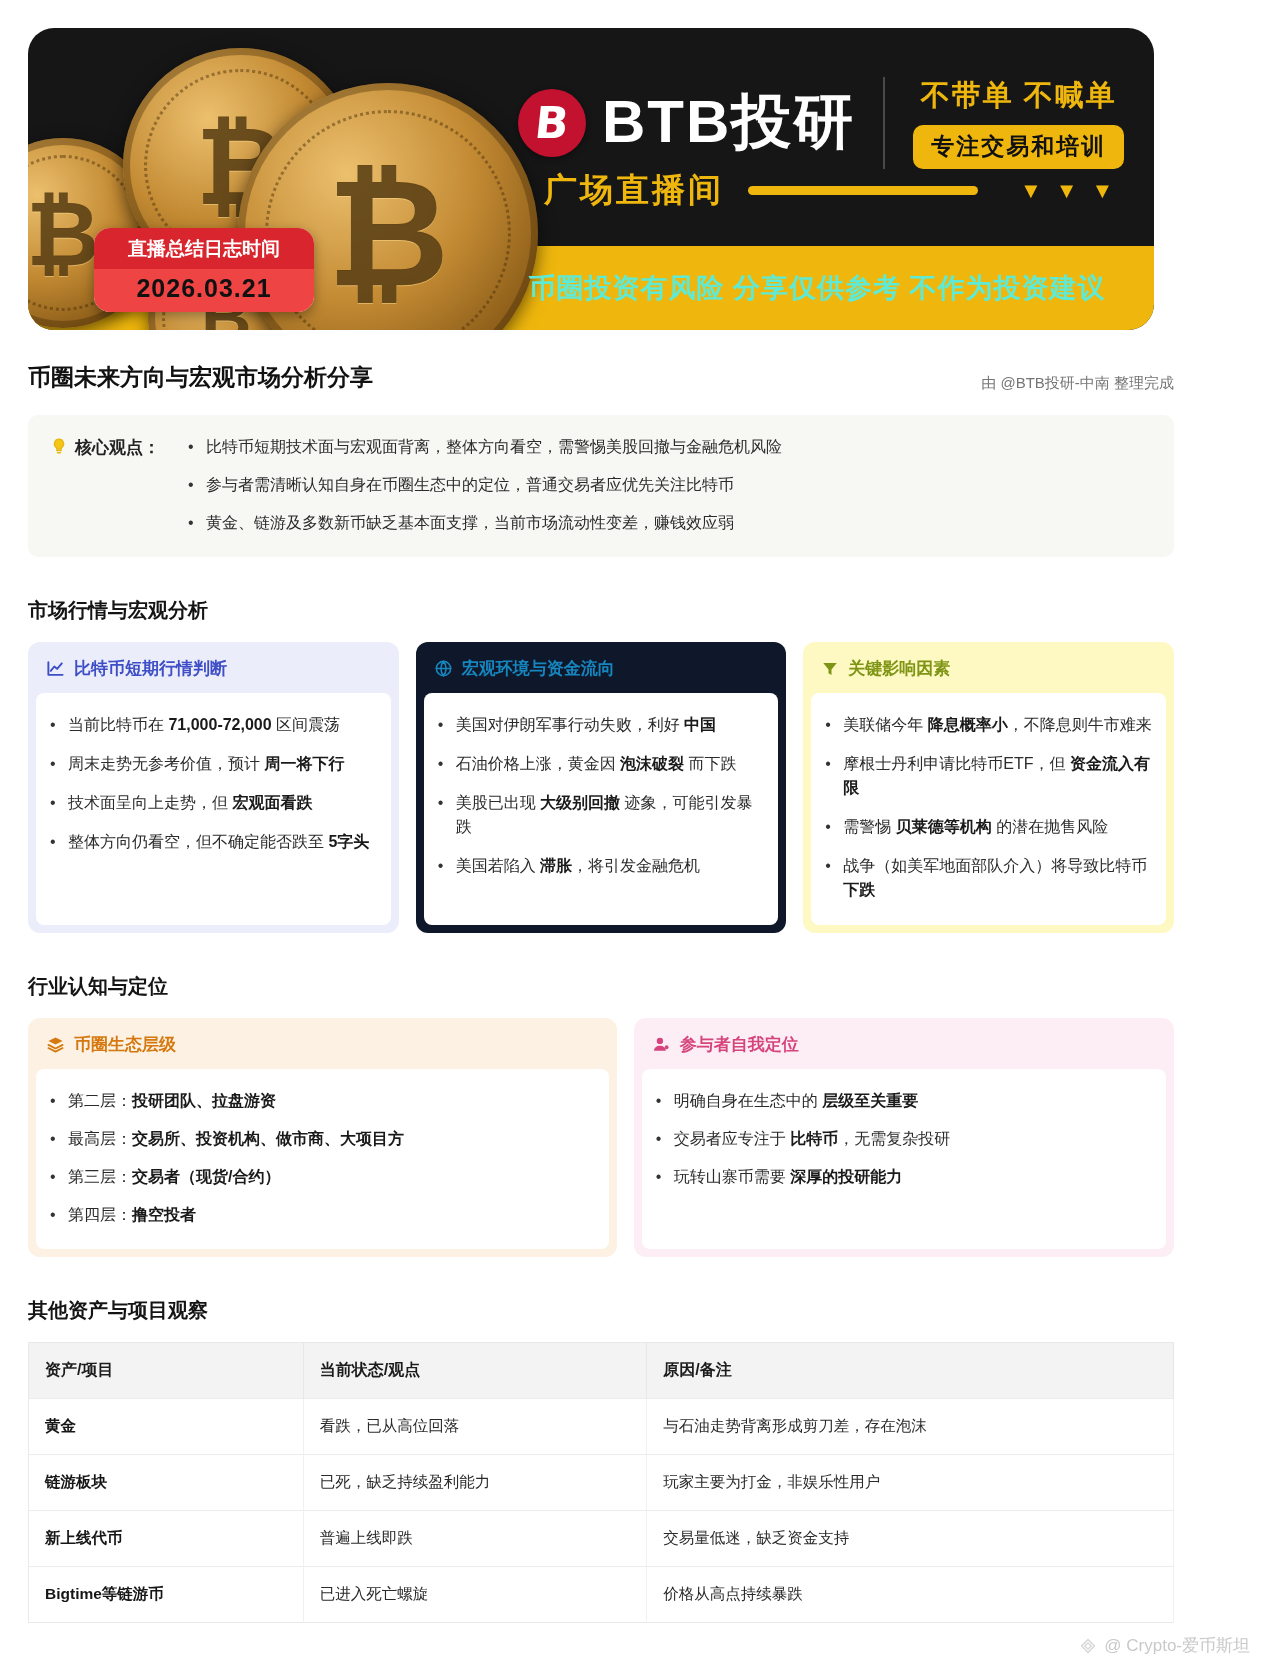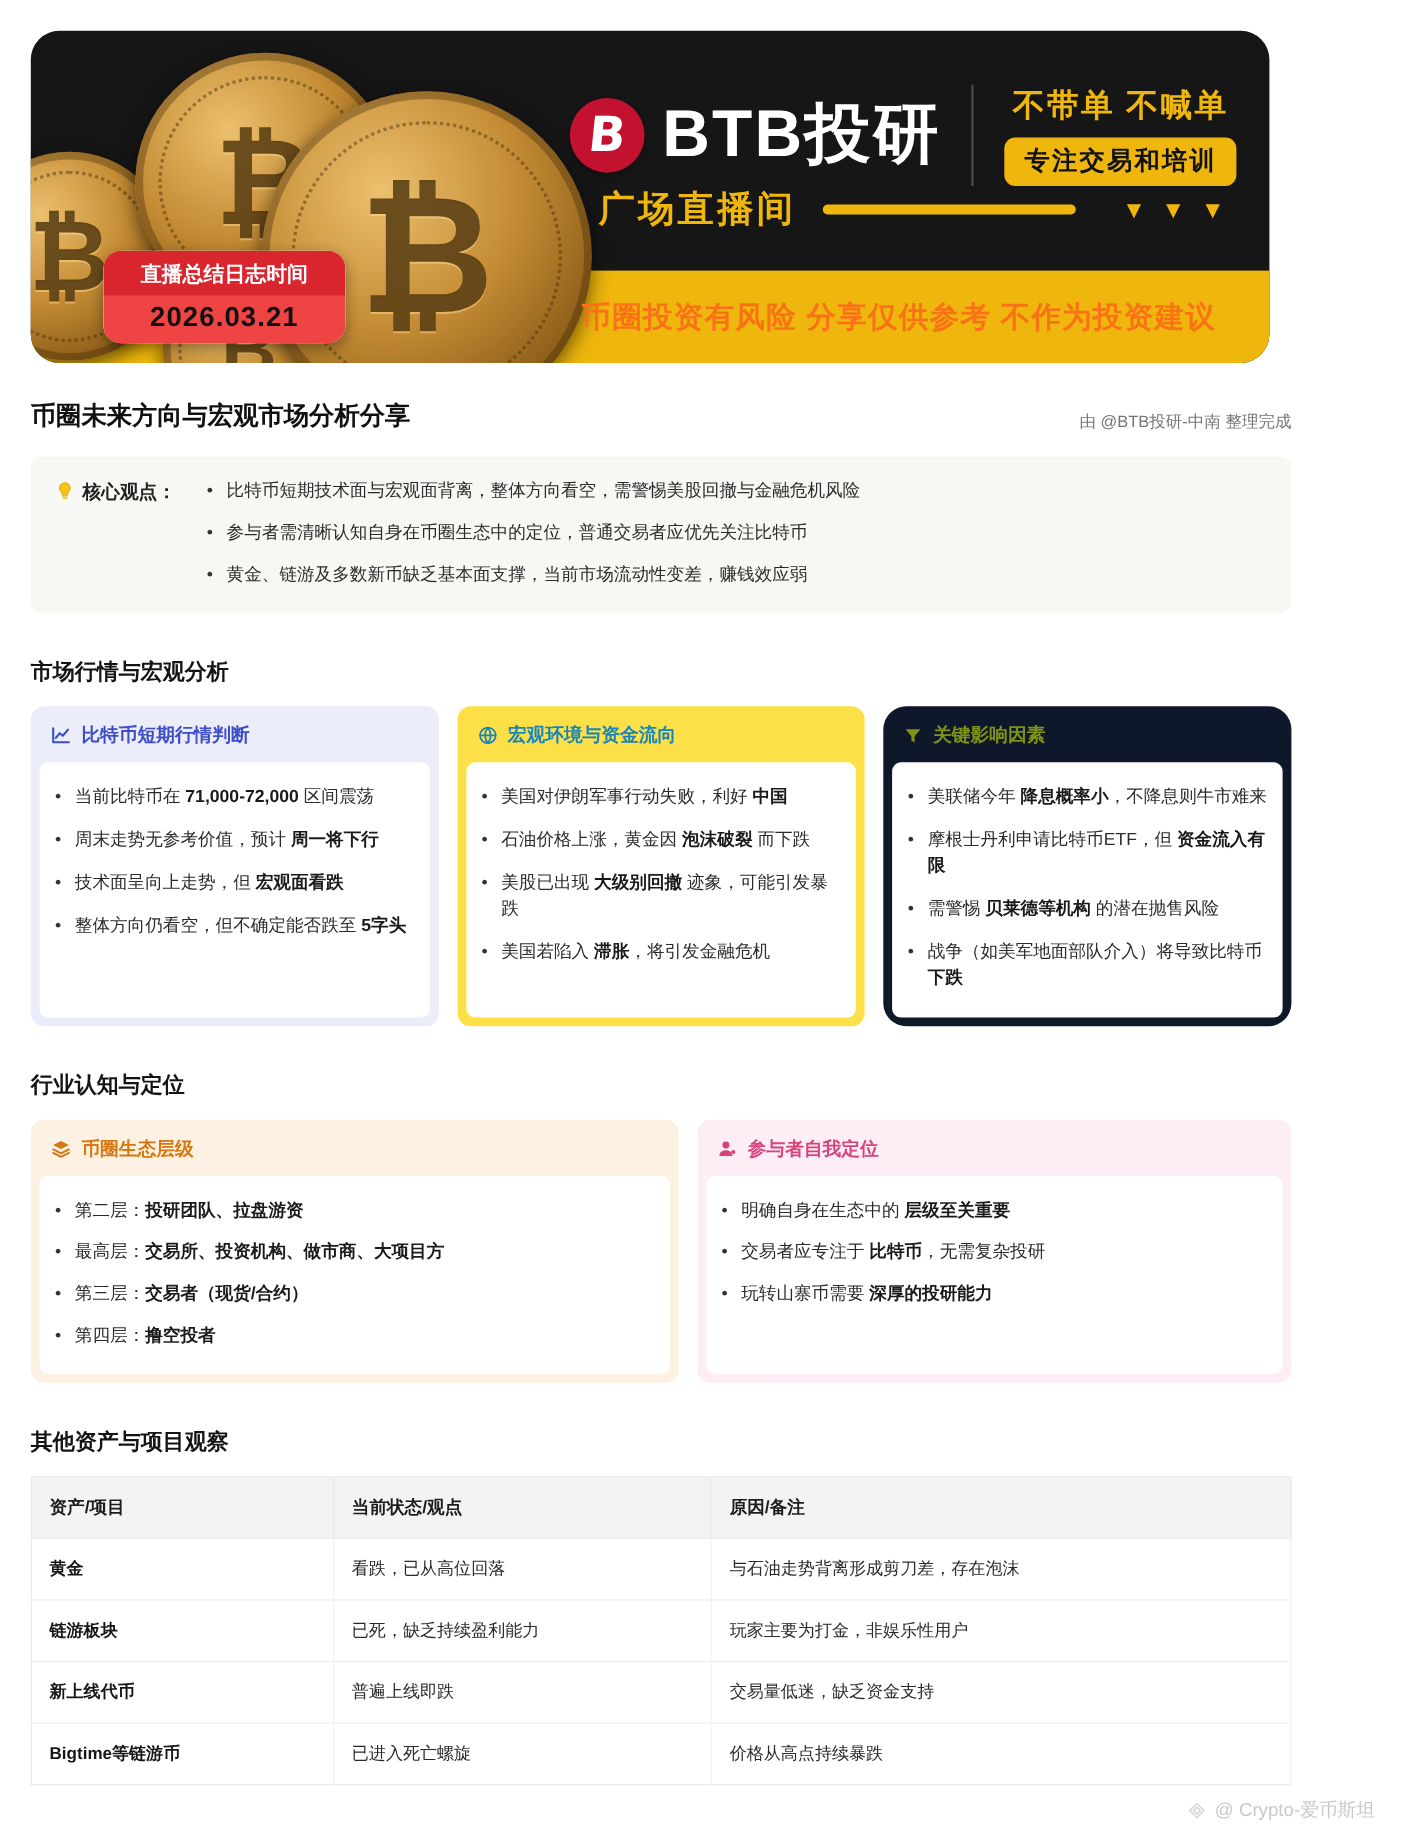--- a/index.html
+++ b/index.html
@@ -138,21 +138,21 @@
         <div class="slogan-badge" style="background: rgb(239, 183, 13);">专注交易和培训</div>
       </div>
     </div>
 
     <div class="studio-row">
       <span class="studio-name" style="color: rgb(239, 183, 13);">广场直播间</span>
       <span class="studio-bar" style="background: rgb(239, 183, 13);"></span>
       <span class="studio-tris" style="color: rgb(239, 183, 13);">▼▼▼</span>
     </div>
 
-    <div class="banner-disclaimer" style="color: #f97316;">币圈投资有风险 分享仅供参考 不作为投资建议</div>
+    <div class="banner-disclaimer" style="color: #5eead4;">币圈投资有风险 分享仅供参考 不作为投资建议</div>
   </header>
 
   <div class="content">
 
     <div class="title-row">
       <h1 class="page-title">币圈未来方向与宏观市场分析分享</h1>
       <span class="attribution">由 @BTB投研-中南 整理完成</span>
     </div>
 
     <div class="core-box">
@@ -184,39 +184,39 @@
         <div class="card-body">
           <ul class="bullets">
               <li><span>当前比特币在 </span><span class="b">71,000-72,000</span><span> 区间震荡</span></li>
               <li><span>周末走势无参考价值，预计 </span><span class="b">周一将下行</span></li>
               <li><span>技术面呈向上走势，但 </span><span class="b">宏观面看跌</span></li>
               <li><span>整体方向仍看空，但不确定能否跌至 </span><span class="b">5字头</span></li>
             </ul>
         </div>
       </div>
 
-      <div class="card" style="background: #fde047;">
+      <div class="card" style="background: #0f172a;">
         <div class="card-header" style="color: rgb(21, 134, 190);">
           <svg width="19" height="19" viewBox="0 0 24 24" fill="none" stroke="currentColor" stroke-width="2" stroke-linecap="round">
             <circle cx="12" cy="12" r="9"></circle>
               <path d="M3 12h18M12 3a14 14 0 0 1 0 18M12 3a14 14 0 0 0 0 18"></path>
           </svg>
           <span>宏观环境与资金流向</span>
         </div>
         <div class="card-body">
           <ul class="bullets">
               <li><span>美国对伊朗军事行动失败，利好 </span><span class="b">中国</span></li>
               <li><span>石油价格上涨，黄金因 </span><span class="b">泡沫破裂</span><span> 而下跌</span></li>
               <li><span>美股已出现 </span><span class="b">大级别回撤</span><span> 迹象，可能引发暴跌</span></li>
               <li><span>美国若陷入 </span><span class="b">滞胀</span><span>，将引发金融危机</span></li>
             </ul>
         </div>
       </div>
 
-      <div class="card" style="background: #0f172a; border-radius: 21px;">
+      <div class="card" style="background: #fef9c3;">
         <div class="card-header" style="color: rgb(126, 148, 20);">
           <svg width="18" height="18" viewBox="0 0 24 24" fill="currentColor">
             <path d="M3 4h18l-7 8.5V20l-4-2.5V12.5z"></path>
           </svg>
           <span>关键影响因素</span>
         </div>
         <div class="card-body">
           <ul class="bullets">
               <li><span>美联储今年 </span><span class="b">降息概率小</span><span>，不降息则牛市难来</span></li>
               <li><span>摩根士丹利申请比特币ETF，但 </span><span class="b">资金流入有限</span></li>

